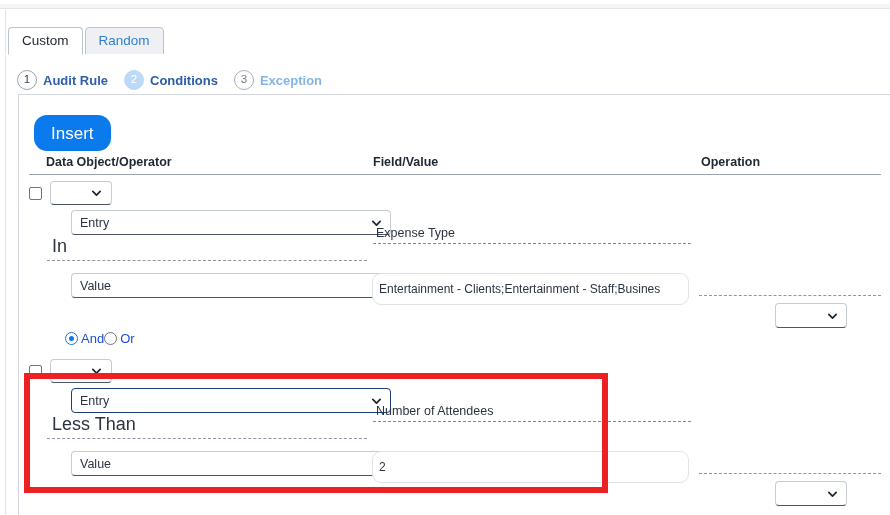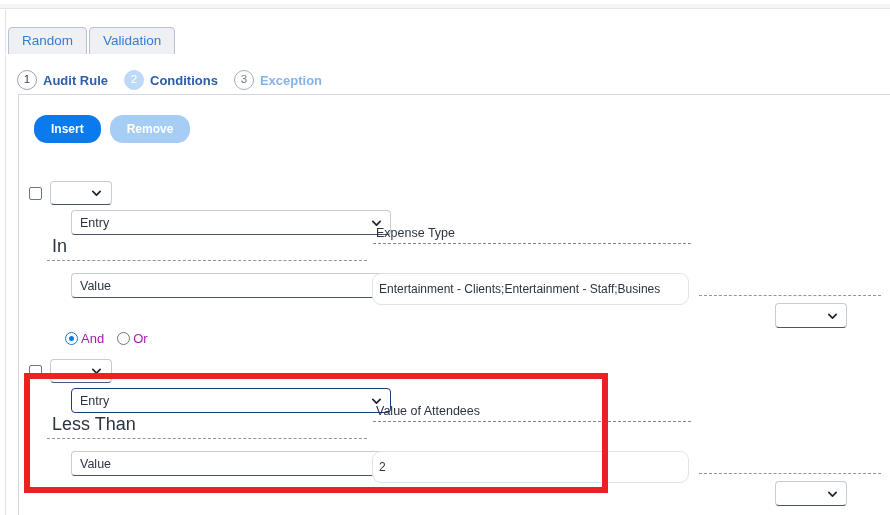--- a/index.html
+++ b/index.html
@@ -116,26 +116,26 @@
     width: 880px; height: 430px;
     border: 1px solid #d4d8de;
     border-right: none;
     border-bottom: none;
     background: #ffffff;
   }
 
   
   .btn-row { position: absolute; left: 15px; top: 20px; display: flex; gap: 9px; }
   .btn {
-    height: 28px;
+    height: 36px;
     border: none;
     border-radius: 13px;
     padding: 0 17px;
-    font-size: 12px;
-    font-weight: bold;
+    font-size: 17px;
+    font-weight: normal;
     color: #ffffff;
     cursor: pointer;
     font-family: "Liberation Sans", sans-serif;
     line-height: 1;
   }
   .btn-insert { background: #0a7aec; }
   .btn-remove { background: #a5cdf5; cursor: default; }
 
   
   .col-headers {
@@ -263,23 +263,22 @@
     width: 72px; height: 25px;
     justify-content: flex-end;
   }
 
   
   .andor {
     position: absolute;
     left: 46px;
     display: flex;
     align-items: center;
-    gap: 13px;
     font-size: 13px;
-    color: #a21caf;
+    color: #1d4ed8;
   }
   .radio-wrap { display: flex; align-items: center; gap: 3px; cursor: pointer; }
   .radio {
     width: 13px; height: 13px;
     border: 1.5px solid #6d7682;
     border-radius: 50%;
     background: #ffffff;
     position: relative;
   }
   .radio.checked { border-color: #1578e0; }
@@ -305,25 +304,25 @@
 </head>
 <body>
 
 <div id="app">
 
   <div class="top-band"></div>
   <div class="top-band-white"></div>
   <div class="page-rail"></div>
 
   <div class="tabstrip">
+    <div class="tab active">
+      <span>Custom</span>
+    </div>
     <div class="tab">
       <span>Random</span>
-    </div>
-    <div class="tab">
-      <span>Validation</span>
     </div>
   </div>
   <div class="tabline"></div>
 
   <div class="stepper">
     <div class="step">
       <span class="step-circle">1</span>
       <span class="step-label done">Audit Rule</span>
     </div>
     <div class="step">
@@ -333,23 +332,27 @@
     <div class="step">
       <span class="step-circle future">3</span>
       <span class="step-label future">Exception</span>
     </div>
   </div>
 
   <div class="panel">
 
     <div class="btn-row">
       <button class="btn btn-insert">Insert</button>
-      <button class="btn btn-remove">Remove</button>
-    </div>
-
+    </div>
+
+    <div class="col-headers">
+      <div class="col-h c1">Data Object/Operator</div>
+      <div class="col-h c2">Field/Value</div>
+      <div class="col-h c3">Operation</div>
+    </div>
 
     <div class="cond-group g1">
 
       <div class="line-cb">
         <span class="cb"></span>
         <span style="position:relative;display:inline-block;width:62px;height:24px;">
           <span class="sel sel-small">
             <span></span>
             <span class="chev">
               <svg viewBox="0 0 12 12" width="11" height="11">
@@ -421,21 +424,21 @@
       </div>
 
       <span class="sel sel-wide focused" style="left:28px; top:29px;">
         <span>Entry</span>
         <span class="chev">
           <svg viewBox="0 0 12 12" width="11" height="11">
               <path d="M2 4.2 L6 8.2 L10 4.2" stroke="#1f2733" stroke-width="1.9" fill="none" stroke-linecap="round" stroke-linejoin="round"></path>
             </svg>
         </span>
       </span>
-      <span class="field-dashed" style="left:354px; top:29px; width:318px;">Value of Attendees</span>
+      <span class="field-dashed" style="left:354px; top:29px; width:318px;">Number of Attendees</span>
 
       <span class="op-text" style="left:28px; top:58px; width:320px;">Less Than</span>
 
       <span class="sel sel-wide" style="left:28px; top:92px;">
         <span>Value</span>
         <span class="chev">
           <svg viewBox="0 0 12 12" width="11" height="11">
               <path d="M2 4.2 L6 8.2 L10 4.2" stroke="#1f2733" stroke-width="1.9" fill="none" stroke-linecap="round" stroke-linejoin="round"></path>
             </svg>
         </span>

